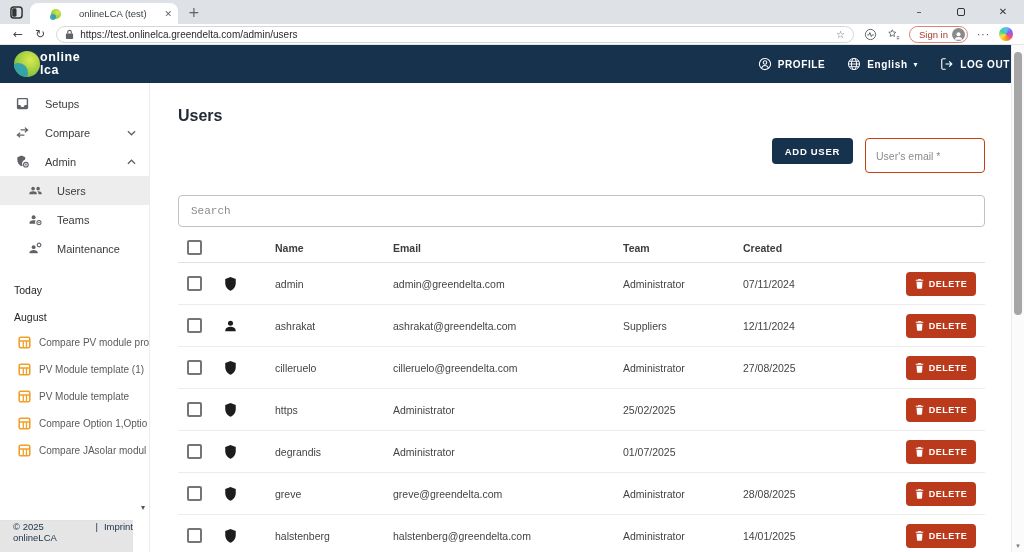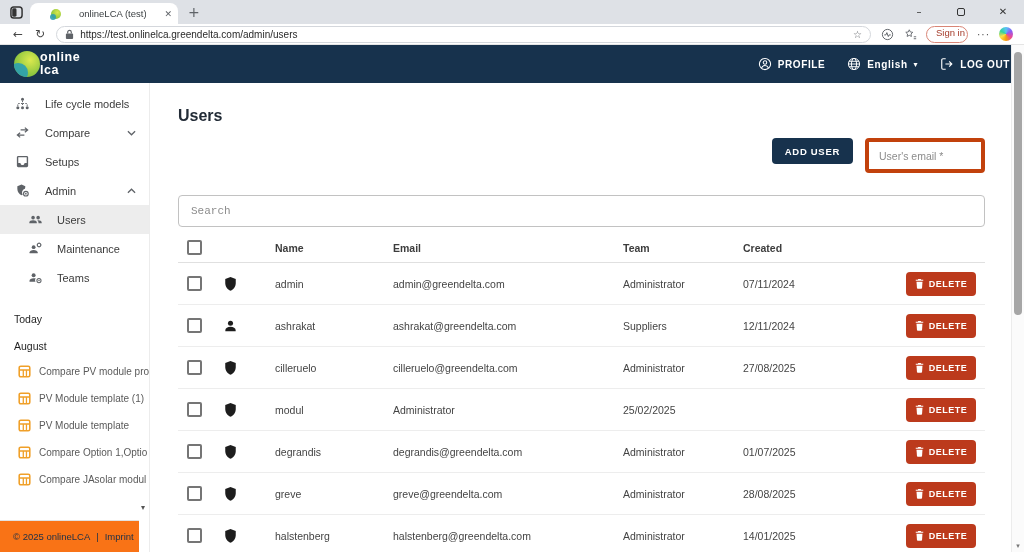--- a/index.html
+++ b/index.html
@@ -19,21 +19,21 @@
   .wincontrols { position:absolute; right:0; top:0; height:24px; display:flex; align-items:center; }
   .wincontrols .wc { width:42px; text-align:center; font-size:10px; color:#333; font-family:"DejaVu Sans",sans-serif; line-height:24px; }
   .restore-box { display:inline-block; width:8px; height:8px; border:1px solid #333; border-radius:2px; vertical-align:middle; }
 
   .toolbar { height:21px; background:#fff; border-bottom:1px solid #e4e4e4; display:flex; align-items:center; padding:0 7px; }
   .tool-glyph { font-family:"DejaVu Sans",sans-serif; color:#474747; font-size:12px; padding:0 6px; }
   .urlpill { flex:1; height:17px; border:1px solid #d4d7dc; border-radius:9px; background:#fff; display:flex; align-items:center; gap:6px; padding:0 8px; margin:0 5px; }
   .url-text { font-size:10px; color:#2a2a2a; flex:1; white-space:nowrap; overflow:hidden; }
   .pill-star { font-size:10px; color:#5f6368; font-family:"DejaVu Sans",sans-serif; }
   .tb-icon { display:flex; align-items:center; justify-content:center; padding:0 5px; }
-  .signin { height:17px; border:1px solid #d98576; border-radius:9px; display:flex; align-items:center; gap:4px; padding:0 2px 0 9px; margin:0 4px;flex-direction:column; }
+  .signin { height:17px; border:1px solid #d98576; border-radius:9px; display:flex; align-items:center; gap:4px; padding:0 2px 0 9px; margin:0 4px; }
   .signin-label { font-size:9.5px; color:#a63d2c; }
   .signin-avatar { width:13px; height:13px; border-radius:50%; background:#8a8a8a; display:flex; align-items:flex-end; justify-content:center; overflow:hidden; }
   .dots { font-size:10px; color:#474747; letter-spacing:1px; padding:0 5px; }
   .copilot { width:14px; height:14px; border-radius:50%; margin:0 4px; background:conic-gradient(#58c4f5,#8b5cf6,#ec4899,#f59e0b,#fde047,#34d399,#58c4f5); }
 
   
   .appheader { height:38px; background:#17324d; display:flex; align-items:center; padding:0 14px; color:#fff; }
   .logo { display:flex; align-items:center; gap:0; }
   .logo-circle { width:26px; height:26px; border-radius:50%; background:radial-gradient(circle at 62% 35%, #dce94e, #8bc53f 65%, #74b23c); position:relative; overflow:hidden; }
   .logo-circle::after { content:""; position:absolute; left:-5px; bottom:-5px; width:19px; height:19px; border-radius:50%; background:#2d9fb0; opacity:.92; }
@@ -50,27 +50,27 @@
   .nav-item.child { padding-left:27px; gap:14px; }
   .nav-item.selected { background:#ededed; }
   .nav-item .chev { position:absolute; right:13px; display:flex; }
   .nicon { display:flex; width:16px; justify-content:center; flex:none; }
 
   .recent { padding-top:12px; }
   .recent-header { font-size:10.5px; font-weight:normal; color:#1f1f1f; padding:9px 0 6px 14px; }
   .recent-item { height:27px; display:flex; align-items:center; gap:8px; padding-left:18px; font-size:10px; color:#5a5a5a; white-space:nowrap; overflow:hidden; }
   .recent-item svg { flex:none; }
   .scroll-tri { position:absolute; right:4px; top:420px; font-size:8px; color:#555; font-family:"DejaVu Sans",sans-serif; }
-  .sidebar-footer { position:absolute; bottom:0; left:0; right:10px; height:32px; border-top:1px solid #e2e2e2; display:flex; align-items:center; gap:6px; padding-left:13px; font-size:9.5px; color:#1c3048; background:#f97316; }
+  .sidebar-footer { position:absolute; bottom:0; left:0; right:16px; height:32px; border-top:1px solid #e2e2e2; display:flex; align-items:flex-start; gap:6px; padding-left:13px; font-size:9.5px; color:#1c3048; background:#e5e5e5; }
 
   .main { flex:1; padding:0 39px 0 28px; overflow:hidden; }
   .page-title { margin-top:24px; font-size:16px; font-weight:bold; color:#222b36; }
   .controls { margin-top:13px; display:flex; justify-content:flex-end; gap:12px; }
   .add-user { background:#17324d; color:#fff; font-size:9.5px; font-weight:bold; letter-spacing:.7px; border:none; border-radius:4px; height:26px; padding:0 13px; font-family:"Liberation Sans",sans-serif; }
-  .email-input { width:120px; height:35px; border:4px solid #c2410c; border-radius:4px; padding:0 10px; font-size:10.5px; color:#333; font-family:"Liberation Sans",sans-serif; }
+  .email-input { width:120px; height:35px; border:1px solid #c2410c; border-radius:4px; padding:0 10px; font-size:10.5px; color:#333; font-family:"Liberation Sans",sans-serif; }
   .search-input { margin-top:22px; width:100%; height:32px; border:1px solid #c2c2c2; border-radius:4px; padding:0 12px; font-size:11px; color:#333; font-family:Liberation Mono, monospace; }
   input::placeholder { color:#8c8c8c; }
 
   .grid { display:grid; grid-template-columns:36px 61px 118px 230px 120px 1fr 87px; align-items:center; }
   .table-header { height:30px; margin-top:6px; border-bottom:1px solid #e0e0e0; font-size:10.5px; font-weight:bold; color:#3d3d3d; }
   .table-row { height:42px; border-bottom:1px solid #ededed; font-size:10.5px; color:#444; }
   .cb { width:15px; height:15px; border:2px solid #757575; border-radius:2px; margin-left:9px; background:#fff; }
   .row-icon { margin-left:9px; display:flex; }
   .delete-btn { grid-column:7; justify-self:end; margin-right:9px; width:70px; height:24px; background:#bc3a1c; border:none; border-radius:4px; color:#fff; font-size:9px; font-weight:bold; letter-spacing:.5px; display:flex; align-items:center; justify-content:center; gap:5px; font-family:"Liberation Sans",sans-serif; }
 
@@ -172,56 +172,42 @@
         <span>LOG OUT</span>
       </div>
     </div>
   </div>
 
   <div class="content">
 
     <aside class="sidebar">
       <div class="nav">
 
+
         <div class="nav-item">
           <span class="nicon">
             <svg width="15" height="15" viewBox="0 0 16 16">
-                <g fill="#5f6368">
-                  <circle cx="8" cy="3.4" r="1.6"></circle>
-                  <circle cx="3" cy="12.6" r="1.6"></circle>
-                  <circle cx="8" cy="12.6" r="1.6"></circle>
-                  <circle cx="13" cy="12.6" r="1.6"></circle>
-                </g>
-                <path d="M8 5v3M8 8H3v3M8 8h5v3M8 8v3" stroke="#5f6368" stroke-width="1" stroke-dasharray="1.6,1.4" fill="none"></path>
-              </svg>
-          </span>
-          <span>Life cycle models</span>
+                <path fill="#5f6368" d="M12.5 2h-9C2.7 2 2 2.7 2 3.5v9c0 .8.7 1.5 1.5 1.5h9c.8 0 1.5-.7 1.5-1.5v-9C14 2.7 13.3 2 12.5 2zm0 7.5h-2.3c0 1.2-1 2.2-2.2 2.2s-2.2-1-2.2-2.2H3.5v-6h9v6z"></path>
+              </svg>
+          </span>
+          <span>Setups</span>
         </div>
 
         <div class="nav-item">
           <span class="nicon">
             <svg width="15" height="15" viewBox="0 0 16 16" fill="none" stroke="#5f6368" stroke-width="1.3">
                 <path d="M10.5 2.8L13.5 5.3 10.5 7.8M13.2 5.3H6M5.5 8.2L2.5 10.7 5.5 13.2M2.8 10.7H10"></path>
               </svg>
           </span>
           <span>Compare</span>
           <span class="chev">
             <svg width="9" height="6" viewBox="0 0 10 6">
                 <path d="M1 1l4 4 4-4" stroke="#5f6368" stroke-width="1.4" fill="none"></path>
               </svg>
           </span>
-        </div>
-
-        <div class="nav-item">
-          <span class="nicon">
-            <svg width="15" height="15" viewBox="0 0 16 16">
-                <path fill="#5f6368" d="M12.5 2h-9C2.7 2 2 2.7 2 3.5v9c0 .8.7 1.5 1.5 1.5h9c.8 0 1.5-.7 1.5-1.5v-9C14 2.7 13.3 2 12.5 2zm0 7.5h-2.3c0 1.2-1 2.2-2.2 2.2s-2.2-1-2.2-2.2H3.5v-6h9v6z"></path>
-              </svg>
-          </span>
-          <span>Setups</span>
         </div>
 
         <div class="nav-item">
           <span class="nicon">
             <svg width="15" height="15" viewBox="0 0 16 16">
                 <path fill="#5f6368" d="M7 1.5L2.5 3.4v3.1c0 3 1.9 5.8 4.5 6.6.4-.1.8-.3 1.2-.6-.5-.7-.7-1.5-.7-2.3 0-1.9 1.3-3.5 3.1-4 .3-.9.4-1.8.4-2.8V3.4L7 1.5z"></path>
                 <circle cx="11.6" cy="11.4" r="2.5" fill="none" stroke="#5f6368" stroke-width="1.2"></circle>
                 <circle cx="11.6" cy="11.4" r=".9" fill="#5f6368"></circle>
               </svg>
           </span>
@@ -241,39 +227,39 @@
                 <path d="M5.4 8.8c-2.2 0-4 1-4 2.3v1h8v-1c0-1.3-1.8-2.3-4-2.3z"></path>
                 <path d="M10.8 8.8c-.3 0-.6 0-.9.1.8.6 1.3 1.3 1.3 2.2v1h3.4v-1c0-1.3-1.7-2.3-3.8-2.3z"></path>
               </svg>
           </span>
           <span>Users</span>
         </div>
 
         <div class="nav-item child">
           <span class="nicon">
             <svg width="15" height="15" viewBox="0 0 16 16" fill="#5f6368">
+                <circle cx="6" cy="5.6" r="2.1"></circle>
+                <path d="M6 8.8c-2.5 0-4.4 1.2-4.4 2.6v1.1H8c-.3-.5-.5-1.1-.5-1.7 0-.8.3-1.5.8-2-.7 0-1.5 0-2.3 0z"></path>
+                <circle cx="11.7" cy="11.3" r="2.2" fill="none" stroke="#5f6368" stroke-width="1.1"></circle>
+                <circle cx="11.7" cy="11.3" r=".8"></circle>
+              </svg>
+          </span>
+          <span>Teams</span>
+        </div>
+
+        <div class="nav-item child">
+          <span class="nicon">
+            <svg width="15" height="15" viewBox="0 0 16 16" fill="#5f6368">
                 <circle cx="6" cy="6.6" r="2"></circle>
                 <path d="M6 9.6c-2.4 0-4.3 1.1-4.3 2.5v1h8.6v-1c0-1.4-1.9-2.5-4.3-2.5z"></path>
                 <circle cx="11.8" cy="4.2" r="1.9" fill="none" stroke="#5f6368" stroke-width="1.1"></circle>
                 <path d="M11.8 1.6v1M11.8 5.8v1M9.3 4.2h1M13.3 4.2h1" stroke="#5f6368" stroke-width="1"></path>
               </svg>
           </span>
           <span>Maintenance</span>
-        </div>
-
-        <div class="nav-item child">
-          <span class="nicon">
-            <svg width="15" height="15" viewBox="0 0 16 16" fill="#5f6368">
-                <circle cx="6" cy="5.6" r="2.1"></circle>
-                <path d="M6 8.8c-2.5 0-4.4 1.2-4.4 2.6v1.1H8c-.3-.5-.5-1.1-.5-1.7 0-.8.3-1.5.8-2-.7 0-1.5 0-2.3 0z"></path>
-                <circle cx="11.7" cy="11.3" r="2.2" fill="none" stroke="#5f6368" stroke-width="1.1"></circle>
-                <circle cx="11.7" cy="11.3" r=".8"></circle>
-              </svg>
-          </span>
-          <span>Teams</span>
         </div>
       </div>
 
       <div class="recent">
         <div class="recent-header">Today</div>
 
 
         <div class="recent-header">August</div>
 
           <div class="recent-item">
@@ -413,42 +399,41 @@
         </div>
       
         <div class="table-row grid">
           <span class="cb"></span>
           <span class="row-icon">
             <svg width="15" height="16" viewBox="0 0 16 17">
               <path fill="#1d1d1d" d="M8 1l5.6 2.1v4.3c0 3.7-2.3 6.9-5.6 8.2-3.3-1.3-5.6-4.5-5.6-8.2V3.1L8 1z"></path>
             </svg>
 
           </span>
-          <span>modul</span>
+          <span>https</span>
           <span>Administrator</span>
           <span>25/02/2025</span>
           <button class="delete-btn">
             <svg width="9" height="11" viewBox="0 0 12 14" fill="#fff">
               <path d="M4.3 1h3.4l.6 1H11v1.4H1V2h2.7z"></path>
               <path d="M2 4.6h8l-.6 8c-.1.8-.7 1.4-1.4 1.4H4c-.7 0-1.3-.6-1.4-1.4z"></path>
             </svg>
             <span>DELETE</span>
           </button>
         </div>
       
         <div class="table-row grid">
           <span class="cb"></span>
           <span class="row-icon">
             <svg width="15" height="16" viewBox="0 0 16 17">
               <path fill="#1d1d1d" d="M8 1l5.6 2.1v4.3c0 3.7-2.3 6.9-5.6 8.2-3.3-1.3-5.6-4.5-5.6-8.2V3.1L8 1z"></path>
             </svg>
 
           </span>
           <span>degrandis</span>
-          <span>degrandis@greendelta.com</span>
           <span>Administrator</span>
           <span>01/07/2025</span>
           <button class="delete-btn">
             <svg width="9" height="11" viewBox="0 0 12 14" fill="#fff">
               <path d="M4.3 1h3.4l.6 1H11v1.4H1V2h2.7z"></path>
               <path d="M2 4.6h8l-.6 8c-.1.8-.7 1.4-1.4 1.4H4c-.7 0-1.3-.6-1.4-1.4z"></path>
             </svg>
             <span>DELETE</span>
           </button>
         </div>

